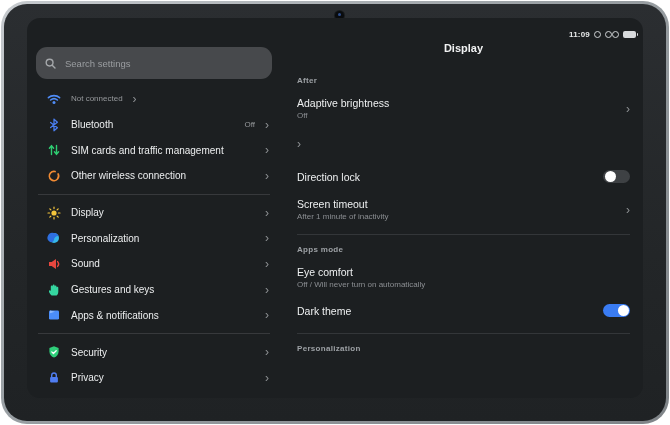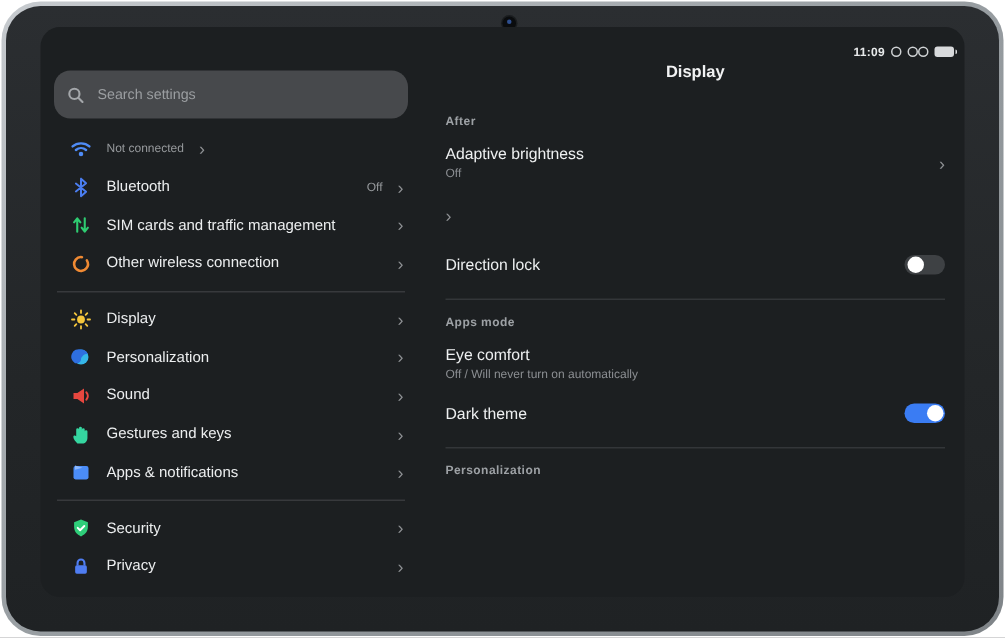--- a/index.html
+++ b/index.html
@@ -262,20 +262,27 @@
 
         <div class="m-row one">
           <div class="m-texts">
             <span class="m-title">Direction lock</span>
           </div>
           <span class="toggle off">
               <span class="knob"></span>
             </span>
         </div>
 
+        <div class="m-row two">
+          <div class="m-texts">
+            <span class="m-title">Screen timeout</span>
+            <span class="m-sub">After 1 minute of inactivity</span>
+          </div>
+          <span class="chev"></span>
+        </div>
       </div>
 
       <div class="m-div"></div>
 
       <div class="sec-label later">Apps mode</div>
       <div class="m-rows">
 
         <div class="m-row two">
           <div class="m-texts">
             <span class="m-title">Eye comfort</span>

